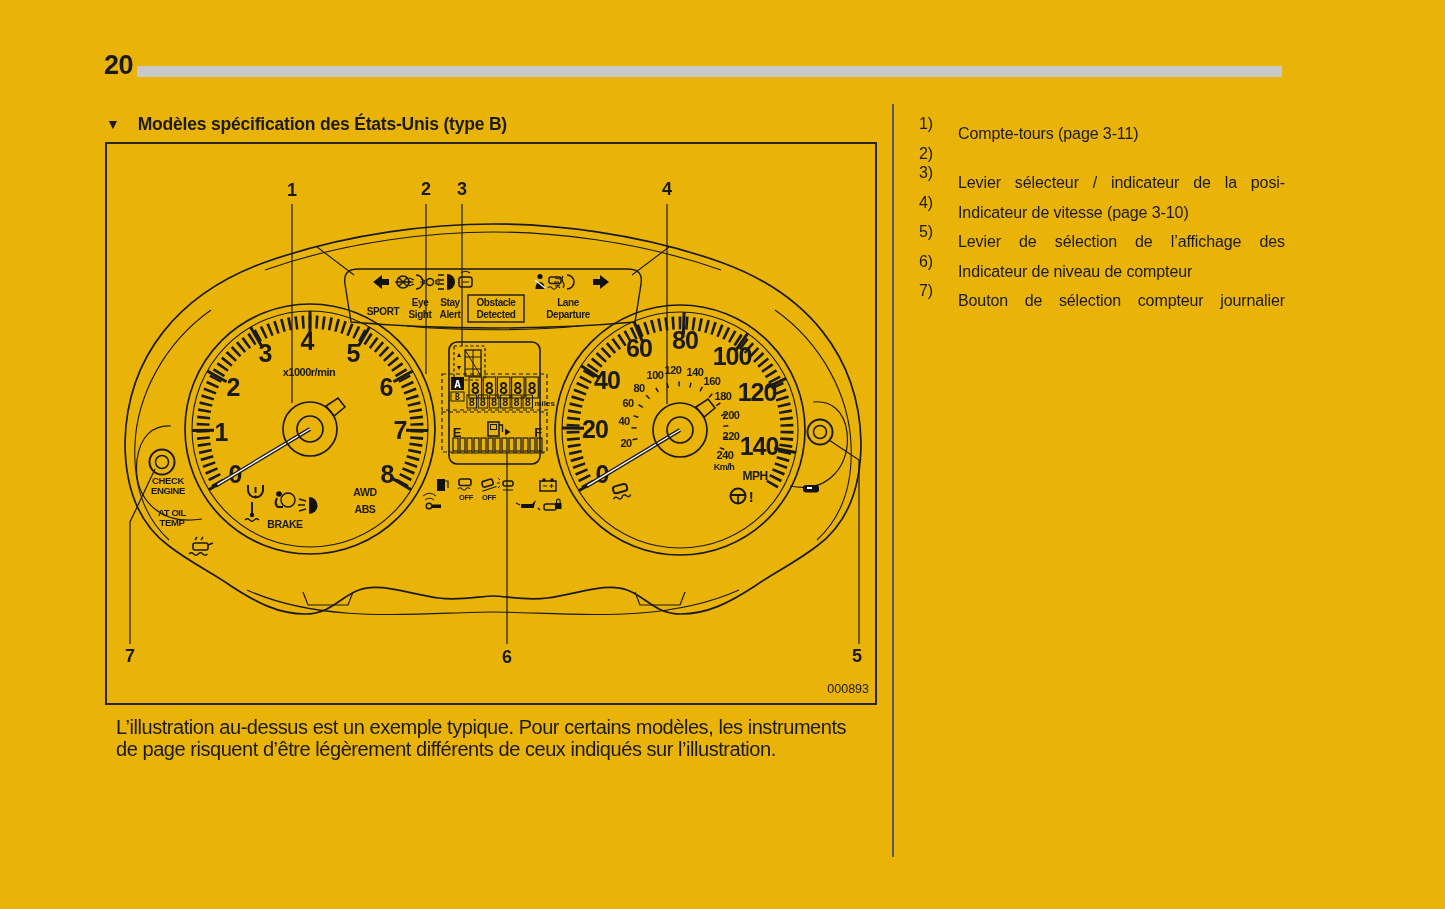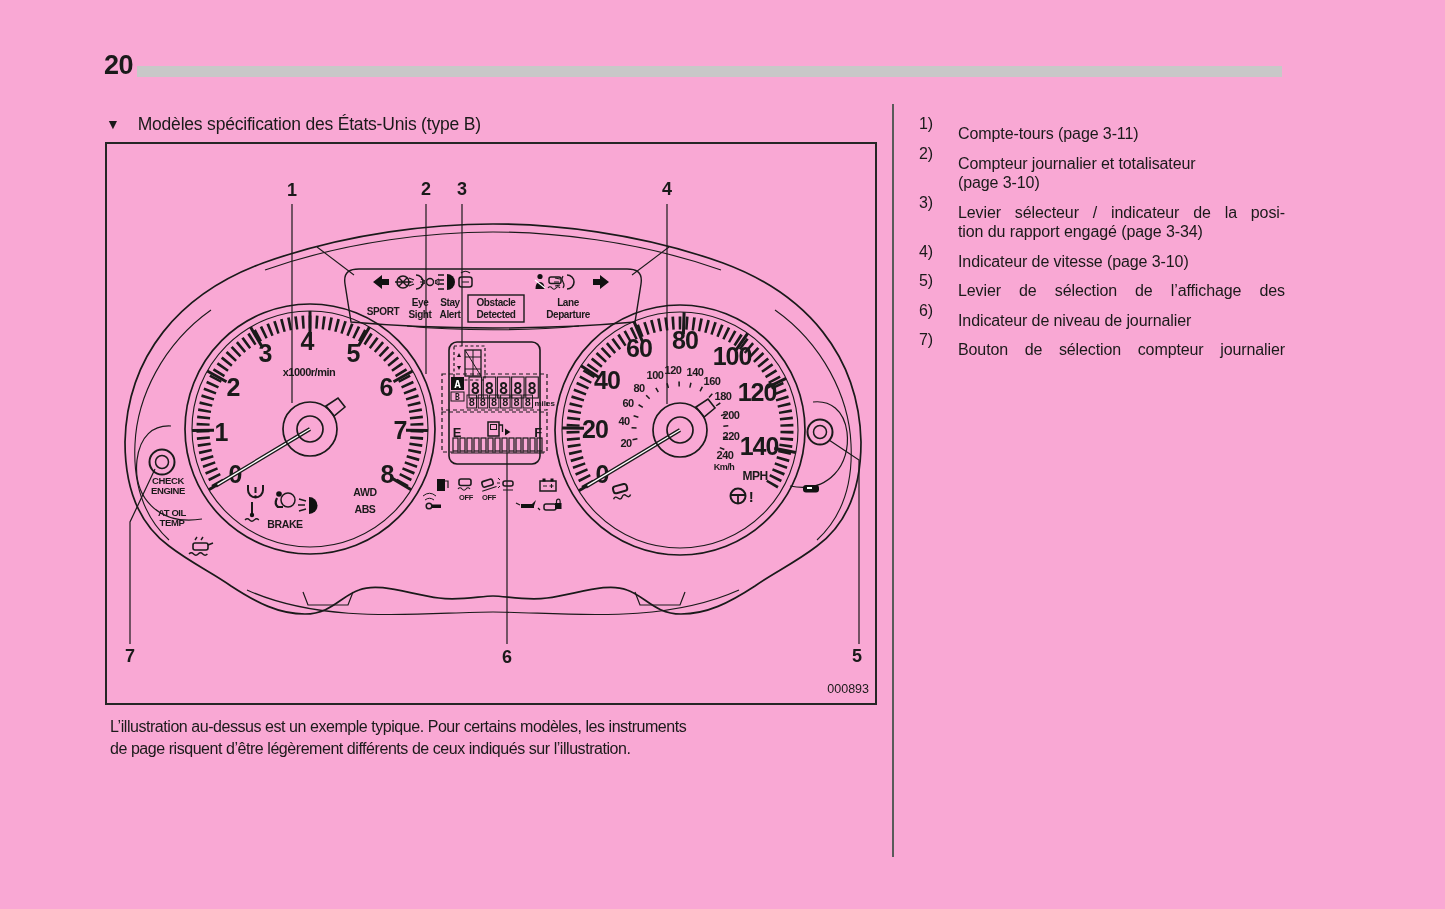--- a/index.html
+++ b/index.html
@@ -1,24 +1,24 @@
 <!DOCTYPE html>
 <html><head>
 <meta charset="utf-8">
 <style>
   html,body{margin:0;padding:0;background:#ffffff;}
-  .page{position:relative;width:1445px;height:909px;background:#f9a8d4;overflow:hidden;
+  .page{position:relative;width:1445px;height:909px;background:#eab308;overflow:hidden;
         font-family:"Liberation Sans", sans-serif;color:#1a1a1a;}
   .pageno{position:absolute;left:104px;top:50px;font-size:27px;font-weight:700;letter-spacing:-0.5px;}
   .rule{position:absolute;left:137px;top:66px;width:1145px;height:11px;background:#c8c8c8;}
-  .heading{position:absolute;left:106px;top:114px;font-weight:400;font-size:17.5px;letter-spacing:-0.2px;}
+  .heading{position:absolute;left:106px;top:114px;font-weight:700;font-size:17.5px;letter-spacing:-0.2px;}
   .heading .marker{font-size:14px;margin-right:18px;vertical-align:1px;}
   .figure{position:absolute;left:105px;top:142px;width:772px;height:563px;border:2px solid #262626;box-sizing:border-box;}
   .figure svg{display:block;width:100%;height:100%;}
-  .caption{position:absolute;left:110px;top:716px;width:786px;font-size:16px;line-height:22px;letter-spacing:-0.45px;}
+  .caption{position:absolute;left:116px;top:716px;width:786px;font-size:20px;line-height:22px;letter-spacing:-0.45px;}
   .divider{position:absolute;left:892px;top:104px;width:2px;height:753px;background:#5a5a5a;}
   .ref-list{position:absolute;left:919px;top:114px;width:368px;font-size:16px;line-height:19.5px;letter-spacing:-0.1px;}
   .ref-item{display:flex;}
   .ref-item .num{width:39px;flex:none;}
   .ref-item .lines{width:327px;margin-top:10px;}
   .ln.j{text-align:justify;text-align-last:justify;}
   
   .fig-line{stroke:#1a1a1a;fill:none;}
   text{fill:#1a1a1a;}
   .gnum{font-family:"Liberation Sans",sans-serif;font-weight:700;font-size:25px;letter-spacing:-1px;text-anchor:middle;}
@@ -394,48 +394,43 @@
 
   <div class="ref-list">
       <div class="ref-item">
         <span class="num">1)</span>
         <div class="lines">
           <div class="ln">Compte-tours (page 3-11)</div>
         </div>
       </div>
       <div class="ref-item">
         <span class="num">2)</span>
-        <div class="lines">
-          <div class="ln">Compteur journalier et totalisateur</div>
-          <div class="ln">(page 3-10)</div>
-        </div>
       </div>
       <div class="ref-item">
         <span class="num">3)</span>
         <div class="lines">
           <div class="ln j">Levier sélecteur / indicateur de la posi-</div>
-          <div class="ln">tion du rapport engagé (page 3-34)</div>
         </div>
       </div>
       <div class="ref-item">
         <span class="num">4)</span>
         <div class="lines">
           <div class="ln">Indicateur de vitesse (page 3-10)</div>
         </div>
       </div>
       <div class="ref-item">
         <span class="num">5)</span>
         <div class="lines">
           <div class="ln j">Levier de sélection de l’affichage des</div>
         </div>
       </div>
       <div class="ref-item">
         <span class="num">6)</span>
         <div class="lines">
-          <div class="ln">Indicateur de niveau de journalier</div>
+          <div class="ln">Indicateur de niveau de compteur</div>
         </div>
       </div>
       <div class="ref-item">
         <span class="num">7)</span>
         <div class="lines">
           <div class="ln j">Bouton de sélection compteur journalier</div>
         </div>
       </div>
     </div>
 

